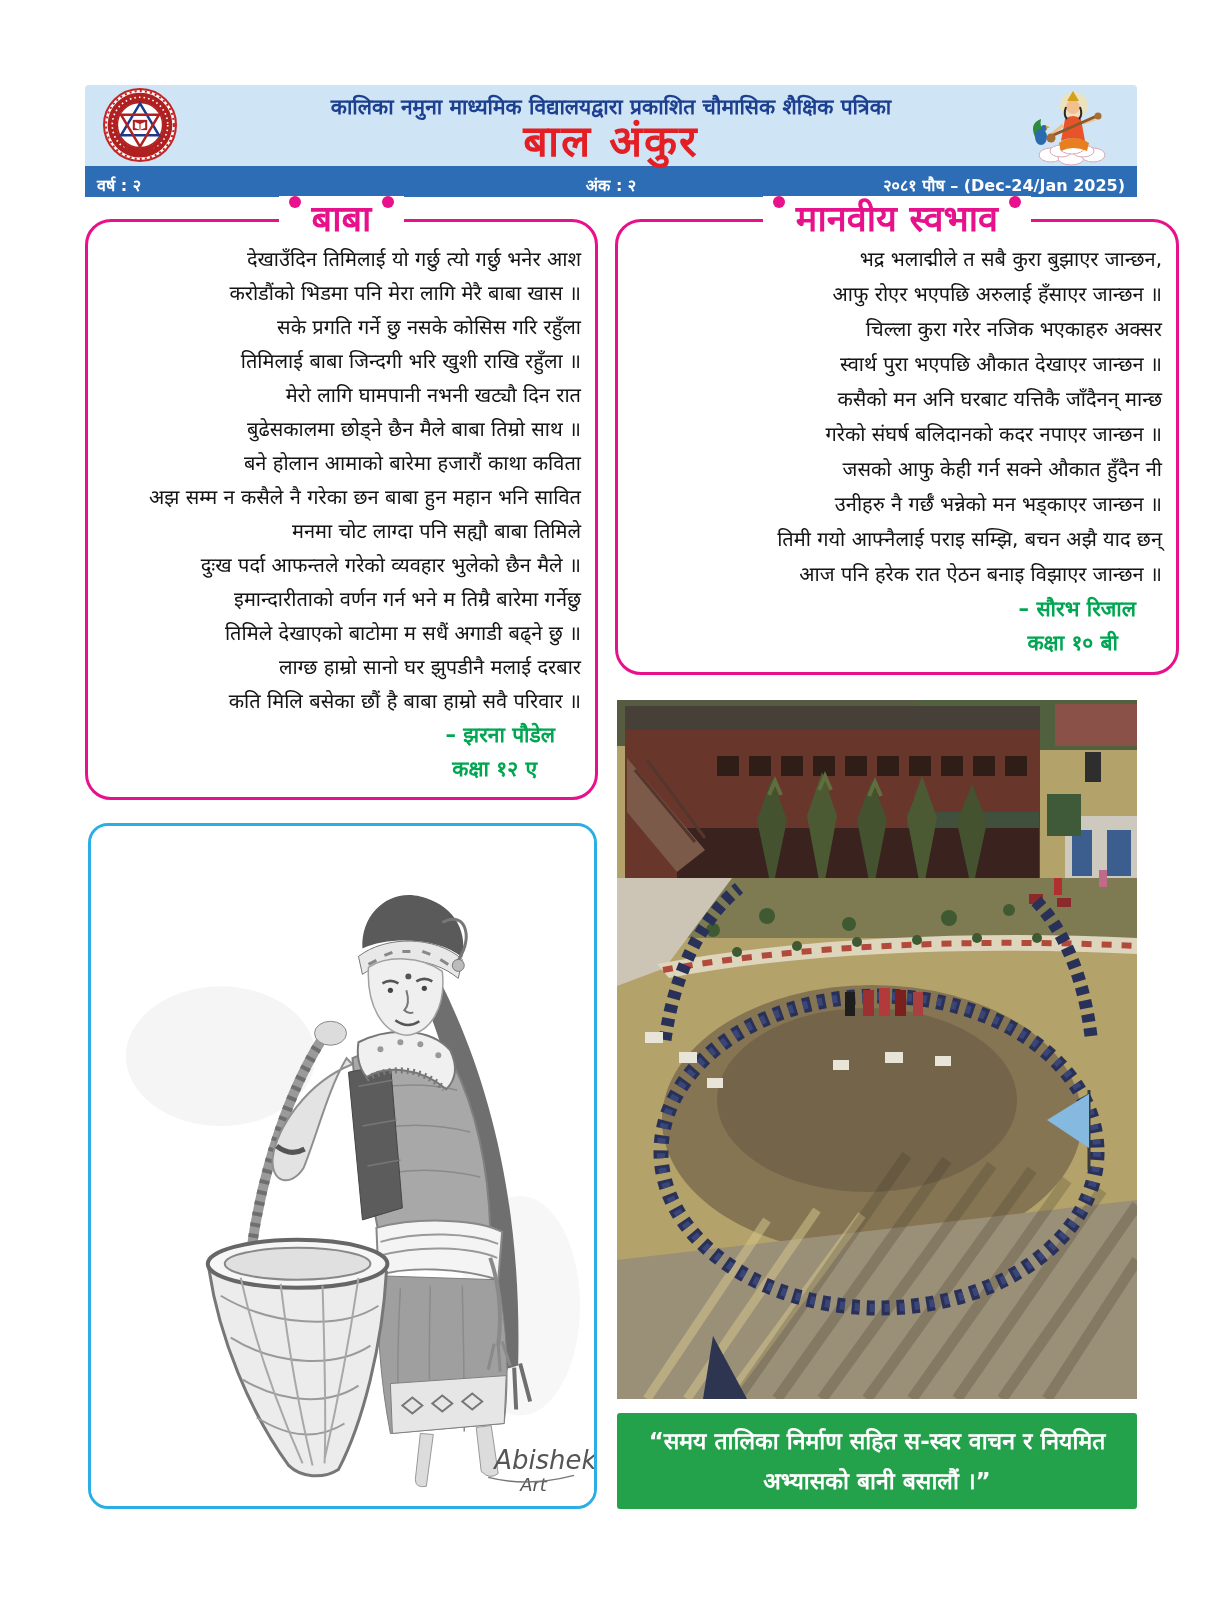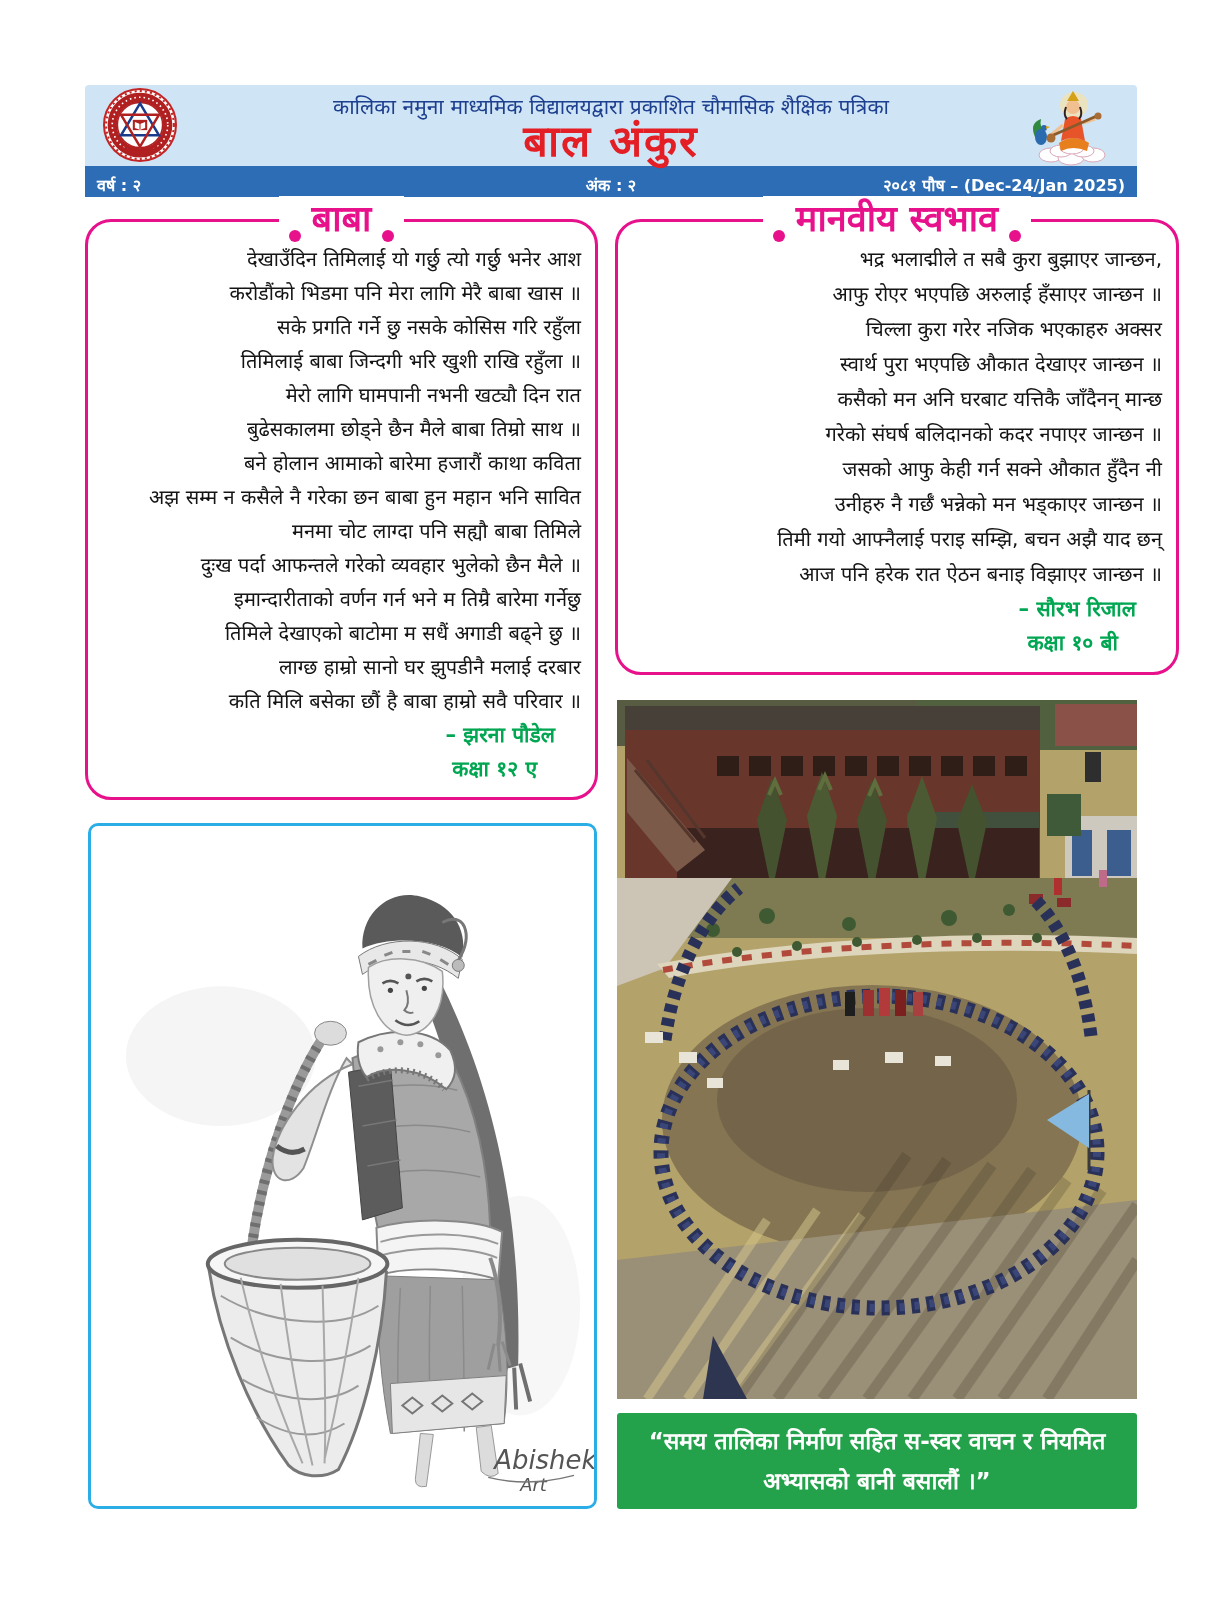--- a/index.html
+++ b/index.html
@@ -5,49 +5,49 @@
   html,body{margin:0;padding:0;background:#fff;}
   .page{position:relative;width:1222px;height:1600px;background:#ffffff;
         font-family:"DejaVu Sans","Liberation Sans",sans-serif;overflow:hidden;}
   *{box-sizing:border-box;}
 
   
   .header{position:absolute;left:85px;top:85px;width:1052px;}
   .header-top{position:relative;height:81px;background:#cfe4f4;border-radius:4px 4px 0 0;}
   .logo{position:absolute;left:18px;top:3px;width:74px;height:74px;}
   .saraswati{position:absolute;right:14px;top:0;width:102px;height:81px;}
-  .pub-line{text-align:center;font-size:21px;font-weight:normal;color:#1d3f8f;
+  .pub-line{text-align:center;font-size:21px;font-weight:bold;color:#1d3f8f;
             padding-top:7px;letter-spacing:0;}
   .main-title{text-align:center;font-size:43px;font-weight:bold;color:#e31e24;
               line-height:46px;margin-top:-2px;letter-spacing:2px;}
   .header-bar{height:31px;background:#2d6db5;display:flex;align-items:flex-start;
               padding:8px 12px;color:#fff;font-weight:bold;font-size:16px;}
   .header-bar .seg{flex:1;}
   .seg-mid{text-align:center;}
   .seg-right{text-align:right;}
 
   
   .poem-box{position:absolute;background:#fff;border:3px solid #e8118c;border-radius:26px;}
   .box-left{left:85px;top:219px;width:513px;height:581px;}
   .box-right{left:615px;top:219px;width:564px;height:456px;}
   .poem-title-wrap{position:absolute;top:-26px;left:0;right:0;display:flex;justify-content:center;}
-  .poem-title{display:inline-flex;align-items:flex-end;gap:3px;background:#fff;padding:0 10px;}
+  .poem-title{display:inline-flex;align-items:flex-start;gap:3px;background:#fff;padding:0 10px;}
   .poem-title .t{font-size:36px;font-weight:bold;color:#e8118c;line-height:46px;padding:0 8px;}
   .dot{width:12px;height:12px;border-radius:50%;background:#e8118c;flex:0 0 auto;}
   .poem-body{height:100%;overflow:hidden;padding:20px 14px 0 20px;border-radius:22px;}
   .poem-line{font-size:20px;line-height:34px;color:#141414;white-space:nowrap;text-align:right;}
   .box-right .poem-line{line-height:35px;}
   .poem-author{font-size:21px;line-height:34px;font-weight:bold;color:#00a651;
                text-align:right;padding-right:26px;}
   .poem-class{font-size:21px;line-height:34px;font-weight:bold;color:#00a651;
               text-align:right;padding-right:44px;}
 
   
   .drawing-box{position:absolute;left:88px;top:823px;width:509px;height:686px;
-               border:3px solid #2aaee5;border-radius:10px;overflow:hidden;background:#fff;}
+               border:3px solid #2aaee5;border-radius:20px;overflow:hidden;background:#fff;}
   .drawing-box svg{display:block;width:100%;height:100%;}
   .sig{font-style:italic;fill:#555;}
 
   
   .photo{position:absolute;left:617px;top:700px;width:520px;height:699px;overflow:hidden;}
   .photo svg{display:block;width:100%;height:100%;}
 
   
   .quote-box{position:absolute;left:617px;top:1413px;width:520px;height:96px;
              background:#23a24b;border-radius:3px;display:flex;align-items:center;

